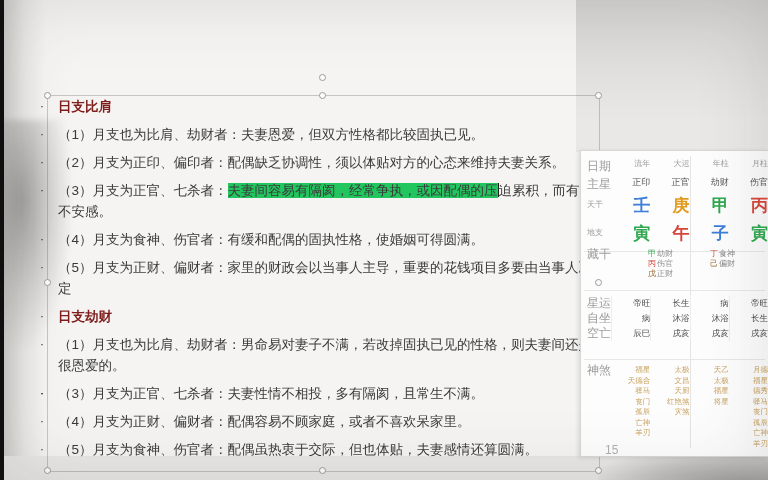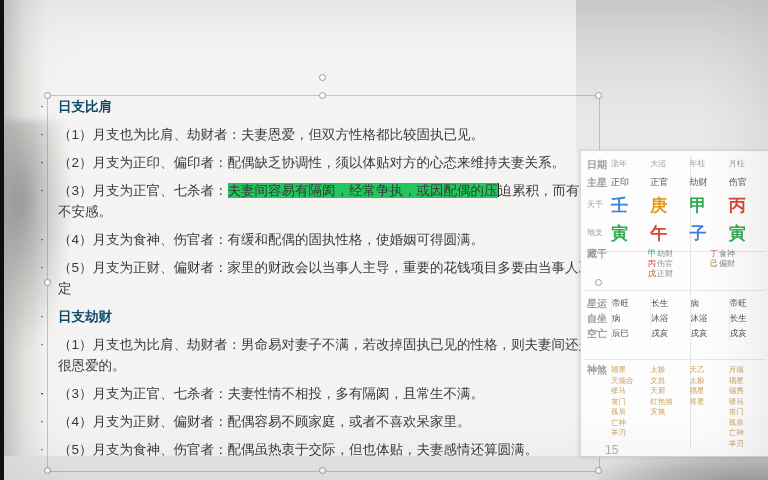--- a/index.html
+++ b/index.html
@@ -33,31 +33,31 @@
   .h-rot{left:319px;top:74px;}
   .h-tl{left:44px;top:92px;} .h-tm{left:319px;top:92px;} .h-tr{left:595px;top:92px;}
   .h-ml{left:44px;top:279px;} .h-mr{left:595px;top:279px;}
   .h-bl{left:44px;top:467px;} .h-bm{left:319px;top:467px;} .h-br{left:595px;top:467px;}
 
   
   .content{position:absolute;left:36px;top:96px;width:556px;z-index:5;
       font-size:13.5px;color:#3a3a3a;}
   .row{position:relative;padding-left:22px;margin-bottom:7px;line-height:21px;}
   .row .bullet{position:absolute;left:4px;top:0;font-size:12px;color:#333;}
-  .hdr span.txt{color:#0c4a6e;font-weight:bold;}
+  .hdr span.txt{color:#7f1d1d;font-weight:bold;}
   .hl{background:#22c55e;}
   .caret{display:inline-block;width:1px;height:14px;background:#222;vertical-align:-2px;}
 
   
   .panel{position:absolute;left:580px;top:150px;width:188px;height:307px;z-index:10;
       background:#fdfdfd;border:1px solid #d8d8d6;border-right:none;box-sizing:border-box;
       box-shadow:-2px 1px 4px rgba(0,0,0,.10);}
   .trow{position:absolute;left:0;width:100%;display:flex;box-sizing:border-box;}
-  .tlabel{width:30px;padding-left:6px;color:#9c9c9c;font-size:10px;flex:none;box-sizing:border-box;font-weight:bold;}
-  .tcell{flex:1;text-align:left;}
+  .tlabel{width:30px;padding-left:6px;color:#9c9c9c;font-size:12px;flex:none;box-sizing:border-box;}
+  .tcell{flex:1;text-align:right;}
   .r-date{top:7px;font-size:8px;color:#9c9c9c;}
   .r-star{top:25px;font-size:9px;color:#555;}
   .r-stem{top:43px;font-size:17px;font-weight:bold;}
   .r-stem .tlabel,.r-branch .tlabel{font-size:8px;font-weight:normal;padding-top:5px;}
   .r-branch{top:71px;font-size:17px;font-weight:bold;}
   .divh{position:absolute;left:3px;right:3px;height:1px;background:#e7e7e5;}
   .d1{top:100px;} .d2{top:139px;} .d3{top:208px;}
   .r-hidden{top:98px;font-size:8px;line-height:10px;}
   .hs{white-space:nowrap;margin-left:37px;}
   .god{color:#8a8a8a;margin-left:1px;}

